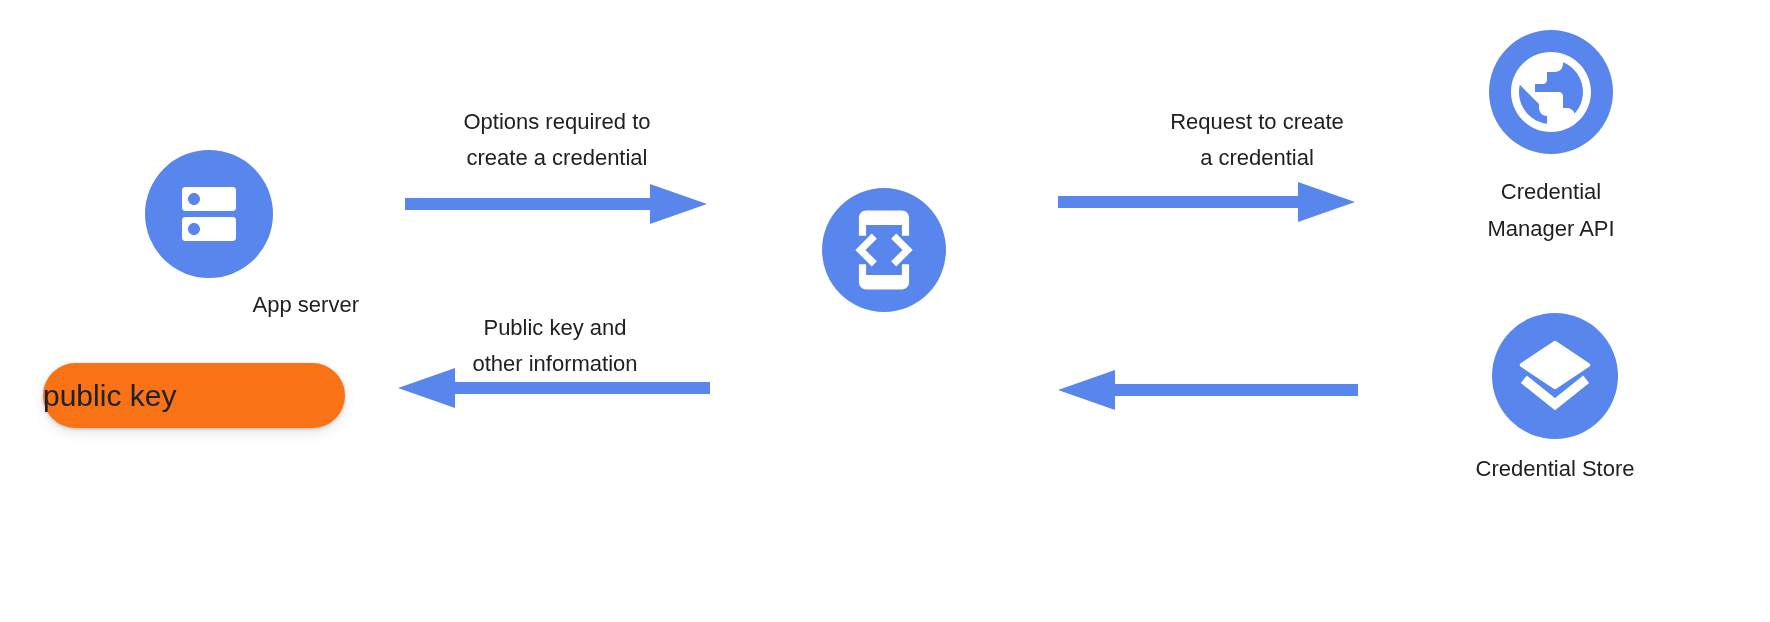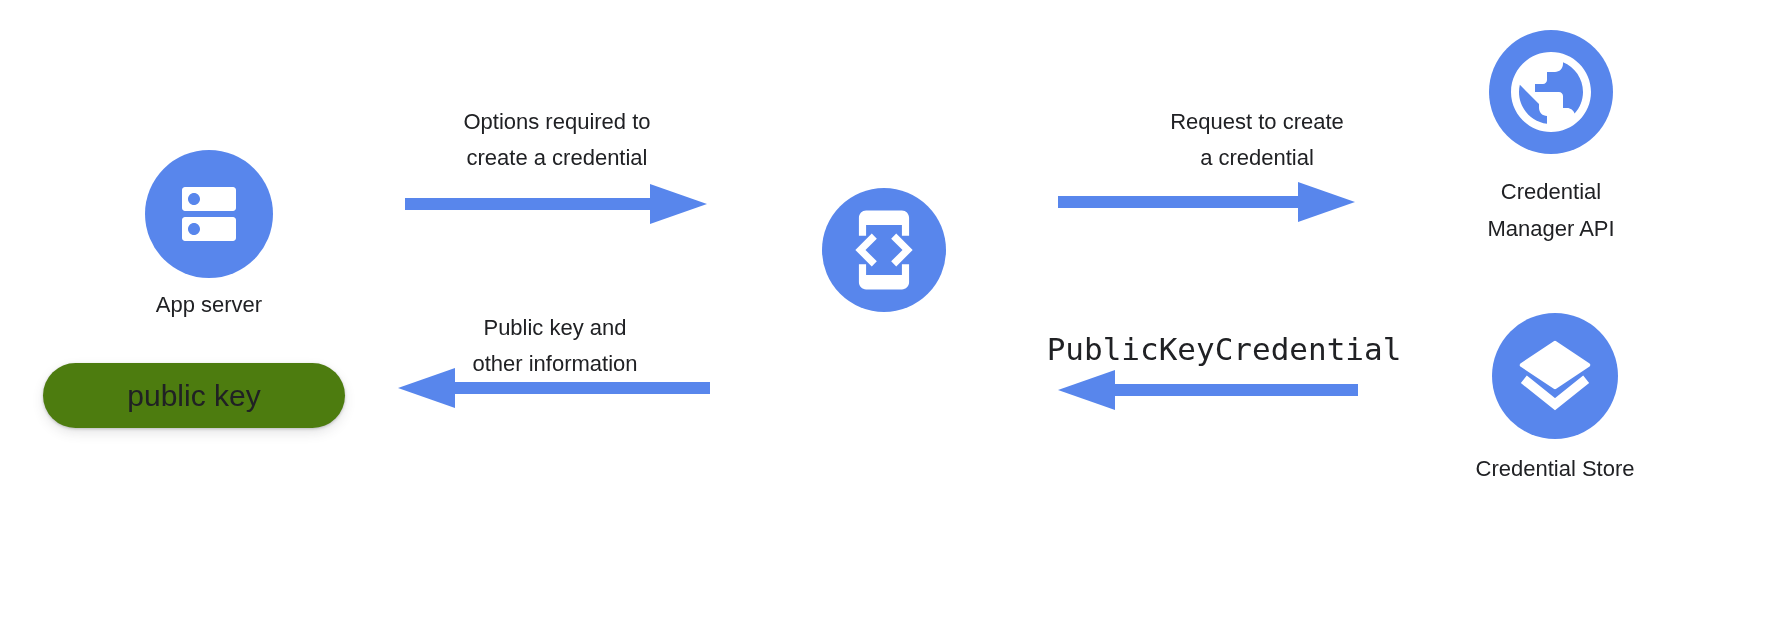--- a/index.html
+++ b/index.html
@@ -14,22 +14,22 @@
     background:var(--blue,#5886ec);
     display:flex;align-items:center;justify-content:center;
   }
   .circle svg{display:block;fill:#ffffff;}
   .node-label{
     position:absolute;width:300px;text-align:center;
     font-size:22px;line-height:37px;font-weight:400;
     white-space:pre-line;
   }
   .pill{
-    position:absolute;background:#4d7c0f;border-radius:34px;
-    display:flex;align-items:center;justify-content:center;
+    position:absolute;background:#f97316;border-radius:34px;
+    display:flex;align-items:center;
     font-size:30px;color:var(--ink,#202124);
     box-shadow:0 1px 3px rgba(60,64,67,.28), 0 5px 12px rgba(60,64,67,.13);
   }
   .arrow{position:absolute;height:40px;}
   .arrow .shaft{position:absolute;top:14px;height:12px;background:var(--blue,#5886ec);}
   .arrow .head{position:absolute;top:0;width:0;height:0;
     border-top:20px solid transparent;border-bottom:20px solid transparent;}
   .arrow.dir-right .shaft{left:0;right:55px;}
   .arrow.dir-right .head{right:0;border-left:57px solid var(--blue,#5886ec);}
   .arrow.dir-left .shaft{left:55px;right:0;}
@@ -46,21 +46,21 @@
 </head>
 <body>
 
 <div class="canvas" style="--blue: #5886ec; --ink: #202124; --bg: #ffffff;">
 
   <div class="circle" style="left:145px;top:150px;width:128px;height:128px;">
     <svg width="72" height="72" viewBox="0 0 24 24">
       <path fill-rule="evenodd" d="M20 13H4c-.55 0-1 .45-1 1v6c0 .55.45 1 1 1h16c.55 0 1-.45 1-1v-6c0-.55-.45-1-1-1zM7 19c-1.1 0-2-.9-2-2s.9-2 2-2 2 .9 2 2-.9 2-2 2zM20 3H4c-.55 0-1 .45-1 1v6c0 .55.45 1 1 1h16c.55 0 1-.45 1-1V4c0-.55-.45-1-1-1zM7 9c-1.1 0-2-.9-2-2s.9-2 2-2 2 .9 2 2-.9 2-2 2z"></path>
     </svg>
   </div>
-  <div class="node-label" style="left:59px;top:286px;">App server</div>
+  <div class="node-label" style="left:59px;top:286px;text-align:right;">App server</div>
   <div class="pill" style="left:43px;top:363px;width:302px;height:65px;">
     <span>public key</span>
   </div>
 
   <div class="arrow-label" style="left:406px;top:104px;">Options required to
 create a credential</div>
   <div class="arrow dir-right" style="left:405px;top:184px;width:302px;">
     <div class="shaft"></div>
     <div class="head"></div>
   </div>
@@ -78,21 +78,20 @@
     </svg>
   </div>
 
   <div class="arrow-label" style="left:1106px;top:104px;">Request to create
 a credential</div>
   <div class="arrow dir-right" style="left:1058px;top:182px;width:297px;">
     <div class="shaft"></div>
     <div class="head"></div>
   </div>
 
-  <div class="arrow-label mono" style="left:1024px;top:330px;">PublicKeyCredential</div>
   <div class="arrow dir-left" style="left:1058px;top:370px;width:300px;">
     <div class="shaft"></div>
     <div class="head"></div>
   </div>
 
   <div class="circle" style="left:1489px;top:30px;width:124px;height:124px;">
     <svg width="96" height="96" viewBox="0 0 24 24">
       <path fill-rule="evenodd" d="M12 2C6.48 2 2 6.48 2 12s4.48 10 10 10 10-4.48 10-10S17.52 2 12 2zm-1 17.93c-3.95-.49-7-3.85-7-7.93 0-.62.08-1.21.21-1.79L9 15v1c0 1.1.9 2 2 2v1.93zm6.9-2.54c-.26-.81-1-1.39-1.9-1.39h-1v-3c0-.55-.45-1-1-1H8v-2h2c.55 0 1-.45 1-1V7h2c1.1 0 2-.9 2-2v-.41c2.93 1.19 5 4.06 5 7.41 0 2.08-.8 3.97-2.1 5.39z"></path>
     </svg>
   </div>

